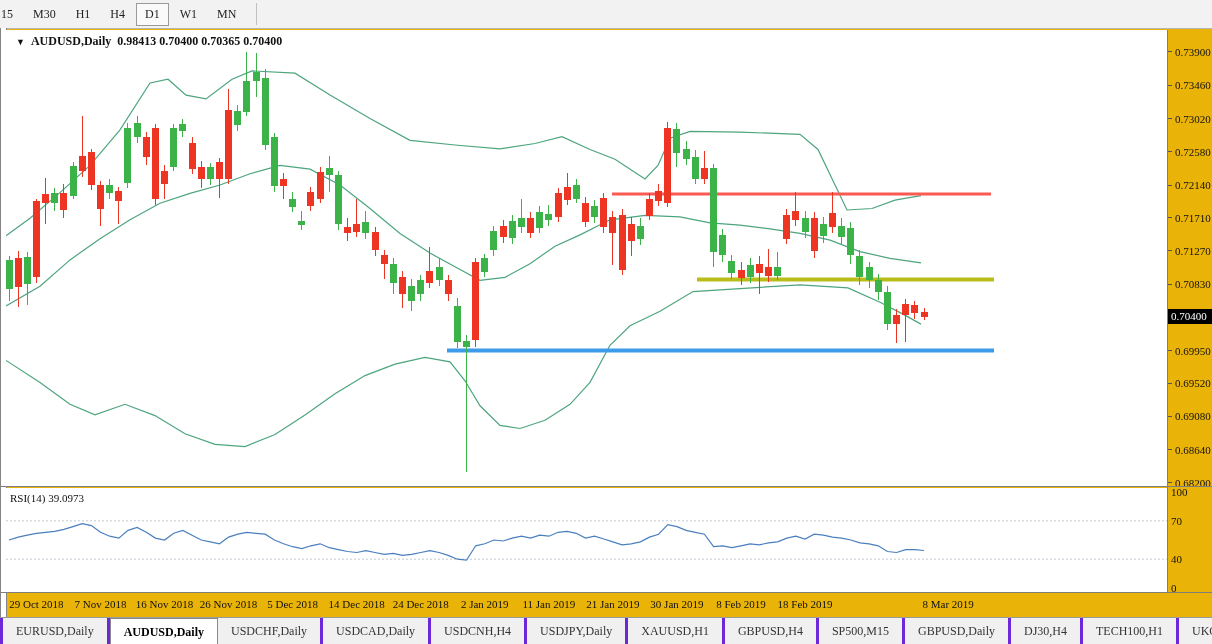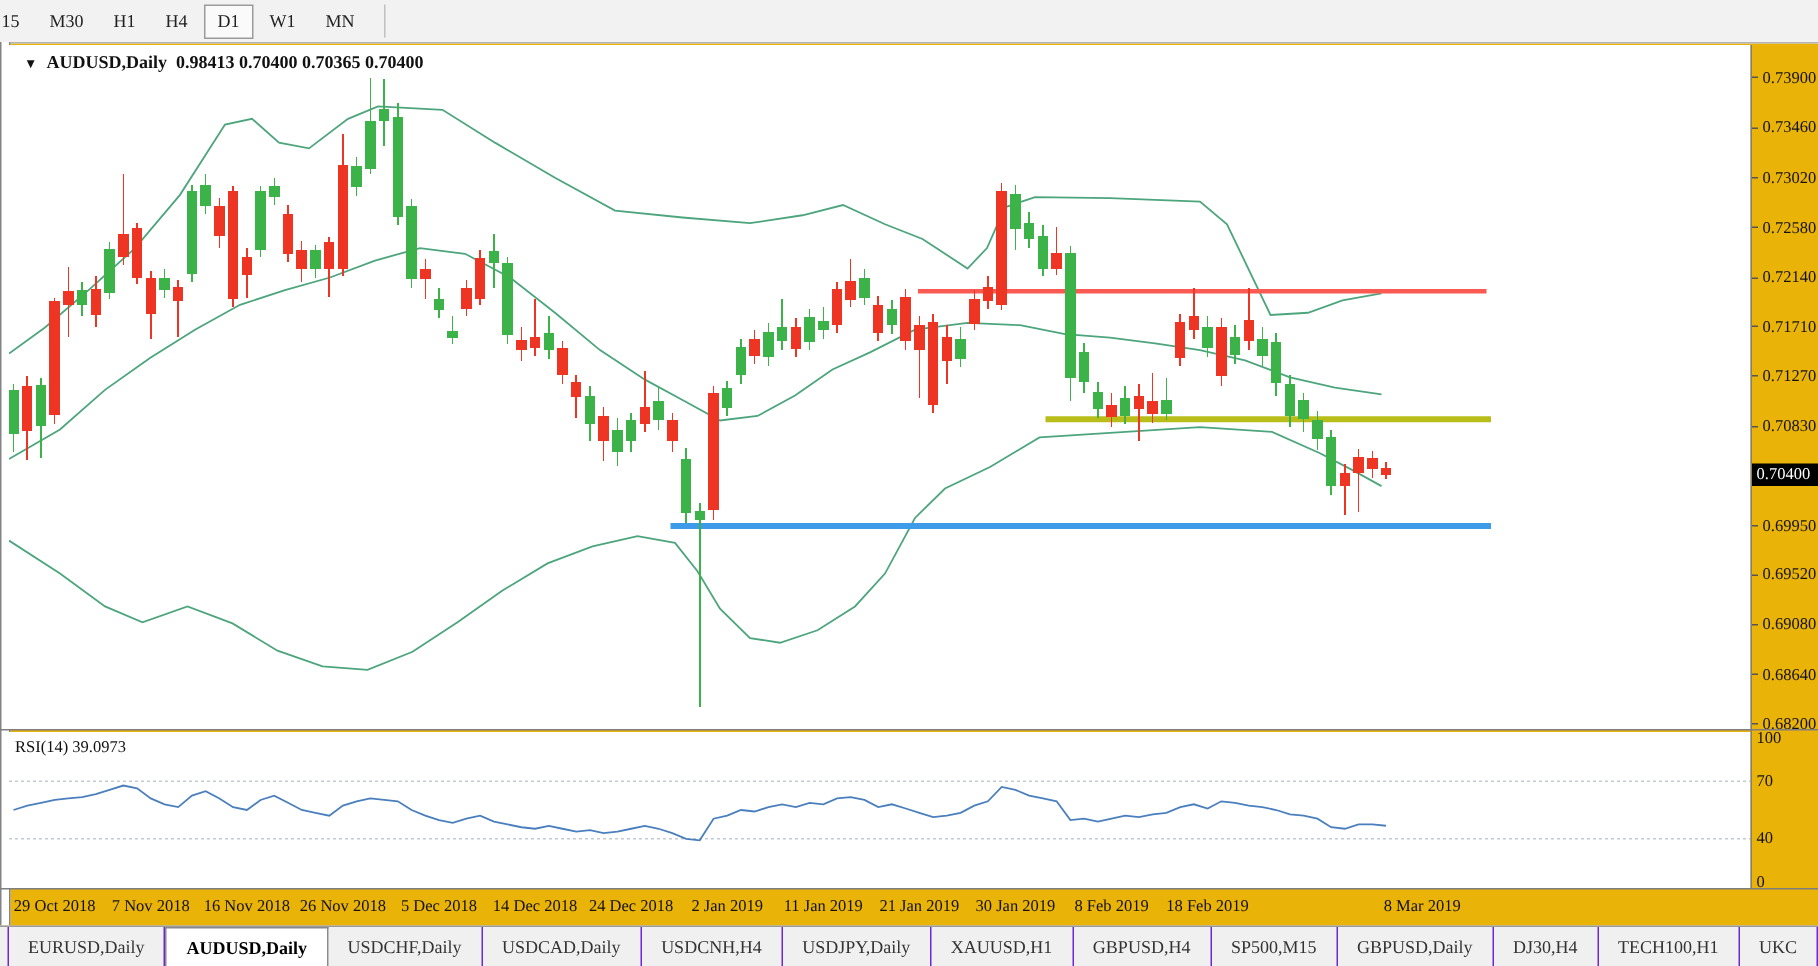--- a/index.html
+++ b/index.html
@@ -34,21 +34,21 @@
   
   #rsi-label{position:absolute;left:10px;top:492px;font-size:11px;color:#111;}
   #rsi-axis{position:absolute;left:1168px;top:488px;width:44px;height:104px;font-size:11px;color:#111;}
   .rtick{position:absolute;left:3px;height:12px;line-height:12px;}
   
   #date-axis{position:absolute;left:0;top:596px;width:1212px;height:18px;font-size:11px;color:#111;}
   .dlabel{position:absolute;top:2px;transform:translateX(-50%);white-space:nowrap;}
   
   #tabbar{position:absolute;left:0;top:617px;width:1212px;height:27px;background:#f0f0f0;
           border-top:1px solid #9a9a9a;display:flex;align-items:stretch;font-size:12px;color:#333;}
-  .tab{display:flex;align-items:center;padding:0 13px;border-right:1px solid #6d28d9;white-space:nowrap;cursor:default;}
+  .tab{display:flex;align-items:center;padding:0 13px;border-right:3px solid #6d28d9;white-space:nowrap;cursor:default;}
   .tab.lead{width:6px;padding:0;}
   .tab.active{background:#ffffff;font-weight:bold;color:#000;border:1px solid #8a8a8a;border-bottom:none;}
 </style>
 </head>
 <body>
 
 <div id="app">
 
   <div id="toolbar">
       <div class="tf-item first">15</div>

